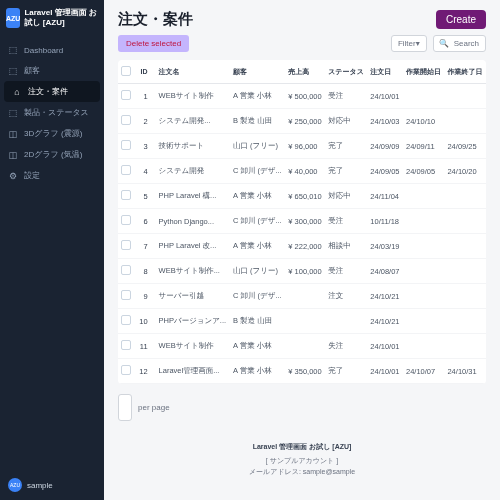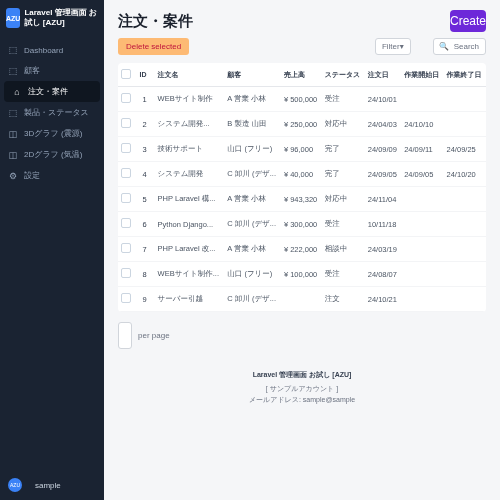--- a/index.html
+++ b/index.html
@@ -6,29 +6,29 @@
 body{font-family:-apple-system,BlinkMacSystemFont,"Segoe UI",sans-serif;font-size:10px;background:#f5f6f8;color:#1a202c;width:500px;height:500px;overflow:hidden}
 .app{display:flex;height:100%}
 .sidebar{width:104px;background:#1a2332;color:#cbd5e0;display:flex;flex-direction:column;flex-shrink:0}
 .brand{display:flex;align-items:center;padding:8px 6px;gap:4px}
 .brand-logo{width:20px;height:20px;background:#3b82f6;color:#fff;border-radius:3px;display:flex;align-items:center;justify-content:center;font-size:7px;font-weight:700}
 .brand-text{font-size:8px;line-height:1.2;color:#fff;font-weight:600}
 .nav{flex:1;padding:4px 0}
 .nav-item{display:flex;align-items:center;padding:5px 8px;gap:6px;cursor:pointer;font-size:8px;color:#94a3b8}
 .nav-item.active{background:#0f1620;color:#fff;border-radius:4px;margin:0 4px}
 .nav-icon{width:10px;height:10px;display:inline-flex;align-items:center;justify-content:center;font-size:9px}
-.side-footer{display:flex;align-items:center;gap:13px;padding:8px;font-size:8px}
+.side-footer{display:flex;align-items:center;gap:5px;padding:8px;font-size:8px}
 .avatar{width:14px;height:14px;background:#3b82f6;border-radius:50%;display:flex;align-items:center;justify-content:center;font-size:5px;color:#fff}
 .main{flex:1;display:flex;flex-direction:column;overflow:auto}
 .topbar{display:flex;justify-content:space-between;align-items:center;padding:10px 14px 6px}
 .title{font-size:15px;font-weight:700}
-.btn-create{background:#6d28d9;color:#fff;border:none;padding:4px 0;border-radius:4px;font-size:12px;cursor:pointer;font-weight:500}
+.btn-create{background:#701a75;color:#fff;border:none;padding:4px 10px;border-radius:4px;font-size:10px;cursor:pointer;font-weight:500}
 .toolbar{display:flex;justify-content:space-between;align-items:center;padding:0 14px 8px}
-.btn-delete{background:#fdba74;color:#be123c;border:none;padding:4px 8px;border-radius:3px;font-size:8px;cursor:pointer}
-.toolbar-right{display:flex;gap:22px}
+.btn-delete{background:#c4b5fd;color:#be123c;border:none;padding:4px 8px;border-radius:3px;font-size:8px;cursor:pointer}
+.toolbar-right{display:flex;gap:6px}
 .filter-box,.search-box{display:flex;align-items:center;border:1px solid #d1d5db;border-radius:3px;padding:3px 6px;background:#fff;font-size:8px;color:#6b7280}
 .search-box{gap:4px}
 .table-wrap{background:#fff;margin:0 14px;border-radius:4px;overflow-x:auto}
 table{width:100%;border-collapse:collapse;font-size:7.5px}
 th,td{padding:6px 3px;text-align:left;white-space:nowrap}
 th{font-weight:600;color:#374151;font-size:7px;border-bottom:1px solid #e5e7eb}
 tbody tr{border-bottom:1px solid #f3f4f6}
 td{color:#4b5563}
 .chk{width:10px;height:10px;border:1px solid #cbd5e0;border-radius:2px;display:inline-block}
 .id-col{text-align:right;padding-right:8px;color:#374151}
@@ -127,21 +127,21 @@
               <td></td>
               <td></td>
             </tr>
             <tr>
               <td><span class="chk"></span></td>
               <td class="id-col">2</td>
               <td>システム開発...</td>
               <td>B 製造 山田</td>
               <td>¥ 250,000</td>
               <td>対応中</td>
-              <td>24/04/03</td>
+              <td>24/10/03</td>
               <td>24/10/10</td>
               <td></td>
             </tr>
             <tr>
               <td><span class="chk"></span></td>
               <td class="id-col">3</td>
               <td>技術サポート</td>
               <td>山口 (フリー)</td>
               <td>¥ 96,000</td>
               <td>完了</td>
@@ -158,21 +158,21 @@
               <td>完了</td>
               <td>24/09/05</td>
               <td>24/09/05</td>
               <td>24/10/20</td>
             </tr>
             <tr>
               <td><span class="chk"></span></td>
               <td class="id-col">5</td>
               <td>PHP Laravel 構...</td>
               <td>A 営業 小林</td>
-              <td>¥ 943,320</td>
+              <td>¥ 650,010</td>
               <td>対応中</td>
               <td>24/11/04</td>
               <td></td>
               <td></td>
             </tr>
             <tr>
               <td><span class="chk"></span></td>
               <td class="id-col">6</td>
               <td>Python Django...</td>
               <td>C 卸川 (デザ...</td>
@@ -208,20 +208,53 @@
               <td><span class="chk"></span></td>
               <td class="id-col">9</td>
               <td>サーバー引越</td>
               <td>C 卸川 (デザ...</td>
               <td></td>
               <td>注文</td>
               <td>24/10/21</td>
               <td></td>
               <td></td>
             </tr>
+            <tr>
+              <td><span class="chk"></span></td>
+              <td class="id-col">10</td>
+              <td>PHPバージョンア...</td>
+              <td>B 製造 山田</td>
+              <td></td>
+              <td></td>
+              <td>24/10/21</td>
+              <td></td>
+              <td></td>
+            </tr>
+            <tr>
+              <td><span class="chk"></span></td>
+              <td class="id-col">11</td>
+              <td>WEBサイト制作</td>
+              <td>A 営業 小林</td>
+              <td></td>
+              <td>失注</td>
+              <td>24/10/01</td>
+              <td></td>
+              <td></td>
+            </tr>
+            <tr>
+              <td><span class="chk"></span></td>
+              <td class="id-col">12</td>
+              <td>Laravel管理画面...</td>
+              <td>A 営業 小林</td>
+              <td>¥ 350,000</td>
+              <td>完了</td>
+              <td>24/10/01</td>
+              <td>24/10/07</td>
+              <td>24/10/31</td>
+            </tr>
           </tbody>
       </table>
     </div>
     <div class="pager">
       <input class="page-input" value="25" style="">
       <span>per page</span>
     </div>
     <div class="footer">
       <div class="footer-title">Laravel 管理画面 お試し [AZU]</div>
       <div>[ サンプルアカウント ]</div>

